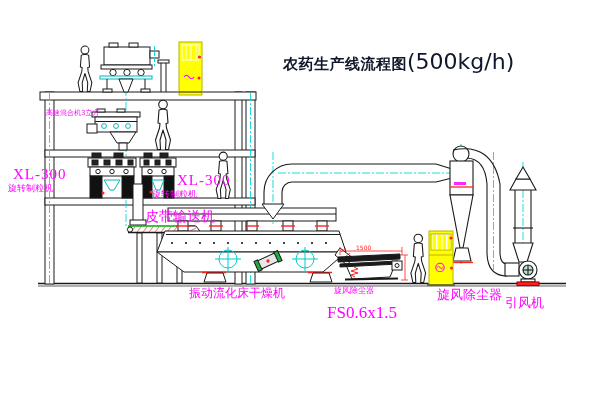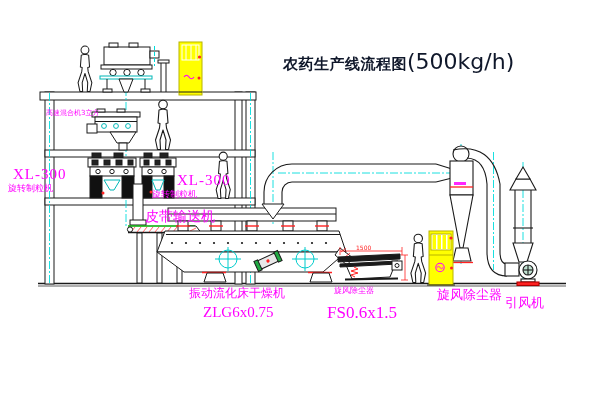--- a/index.html
+++ b/index.html
@@ -326,21 +326,20 @@
 
   <div class="lbl mono" style="left:13px;top:159px;font-size:15px;letter-spacing:1px;">XL-300</div>
   <div class="lbl" style="left:8px;top:184px;font-size:9px;">旋转制粒机</div>
 
   <div class="lbl mono" style="left:177px;top:165px;font-size:15px;letter-spacing:1px;">XL-300</div>
   <div class="lbl" style="left:152px;top:190px;font-size:9px;">旋转制粒机</div>
 
   <div class="lbl" style="left:145px;top:209px;font-size:14px;">皮带输送机</div>
 
   <div class="lbl" style="left:189px;top:287px;font-size:12px;">振动流化床干燥机</div>
-  <div class="lbl mono" style="left:203px;top:297px;font-size:15px;">ZLG6x0.75</div>
 
   <div class="lbl" style="left:334px;top:287px;font-size:8px;">旋风除尘器</div>
   <div class="lbl mono" style="left:327px;top:296px;font-size:17px;">FS0.6x1.5</div>
 
   <div class="lbl" style="left:437px;top:288px;font-size:13px;">旋风除尘器</div>
   <div class="lbl" style="left:505px;top:296px;font-size:13px;">引风机</div>
 
   <div class="dim" style="position:absolute;left:356px;top:244px;">1500</div>
 </div>
 

